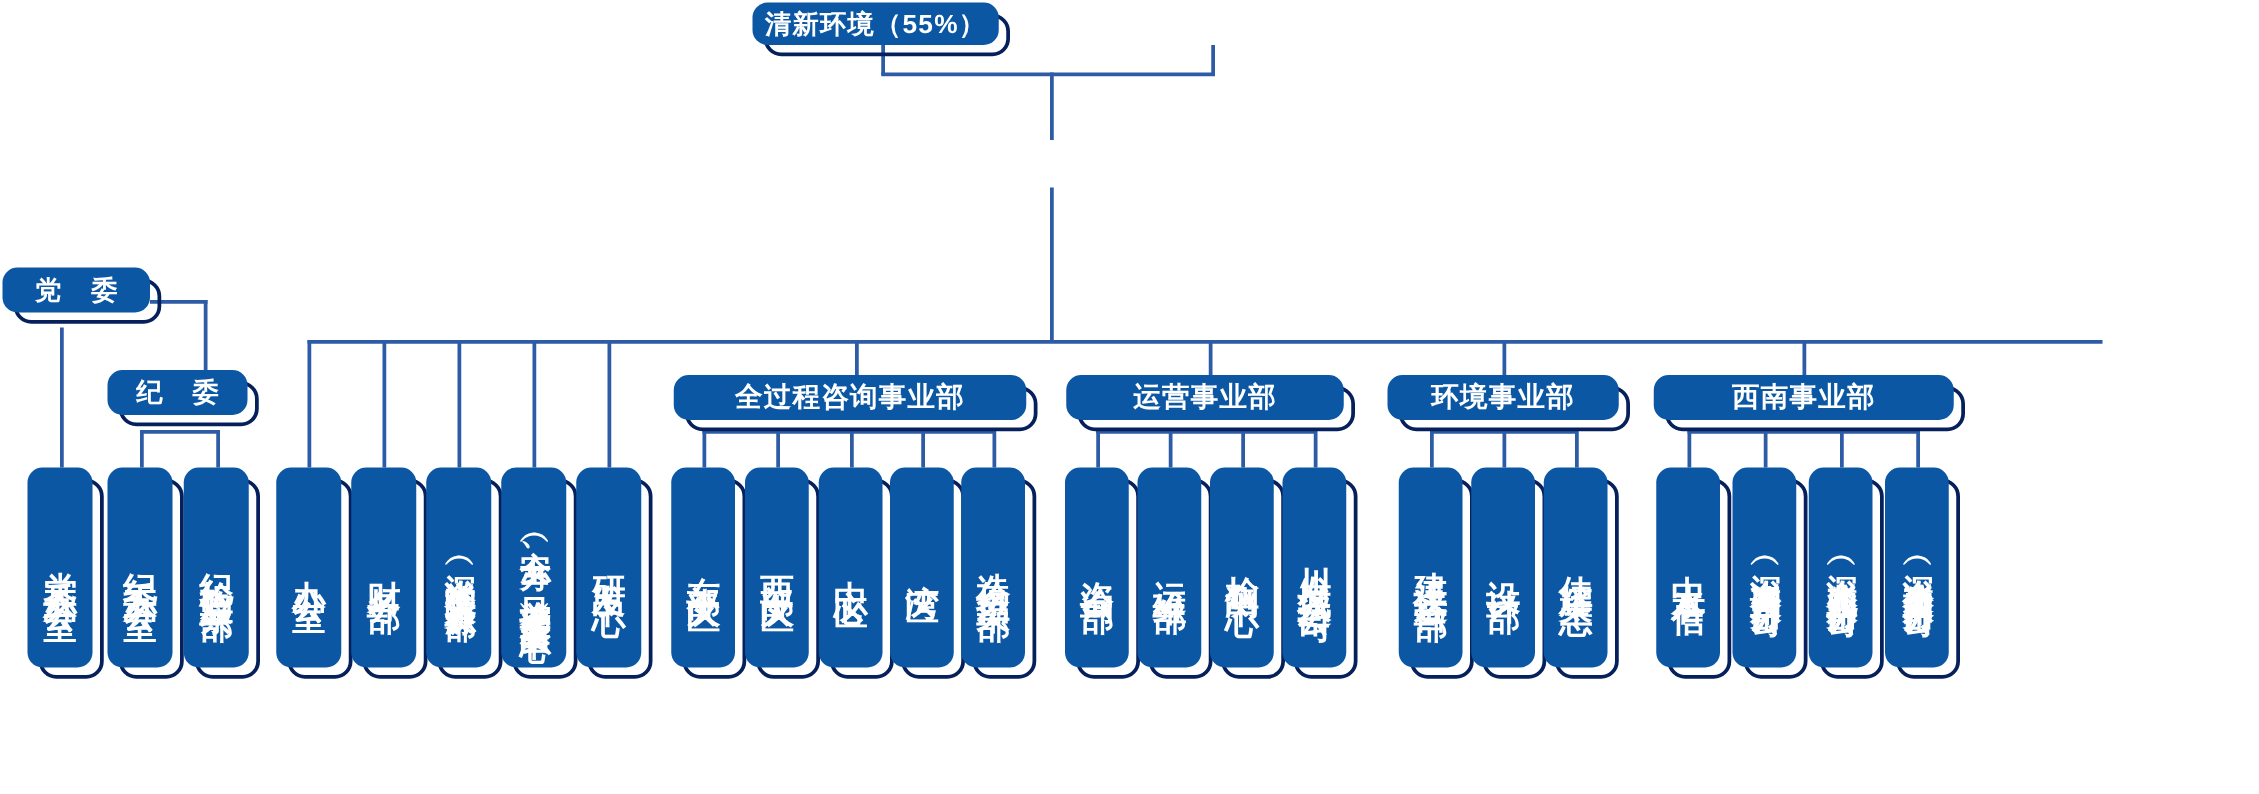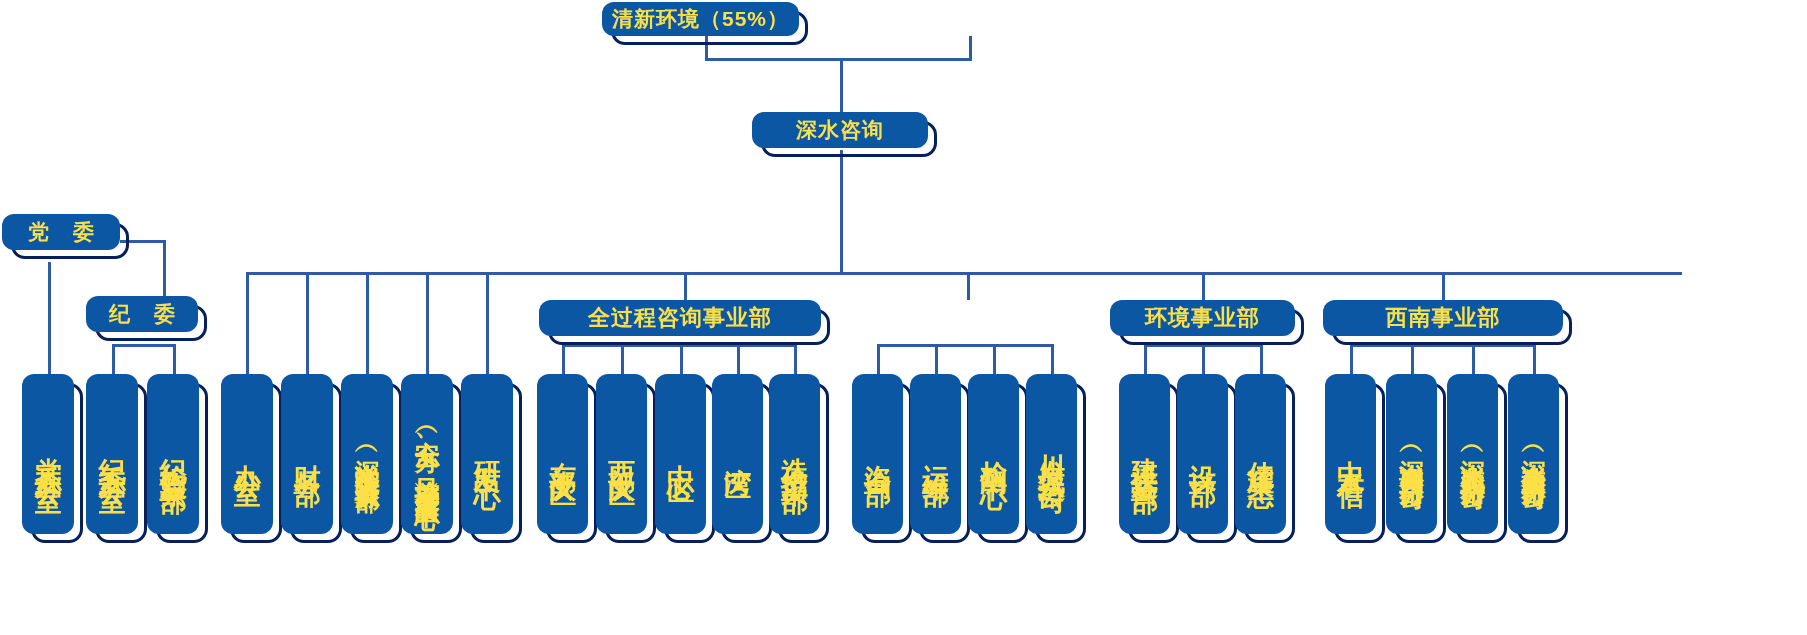--- a/index.html
+++ b/index.html
@@ -16,21 +16,21 @@
   .node{position:absolute;box-sizing:border-box;}
   .node .shadow{
     position:absolute;left:9px;top:9px;right:-9px;bottom:-9px;
     border:3px solid #06205c;border-radius:14px;background:transparent;
     box-sizing:border-box;
   }
   .node .face{
     position:absolute;left:0;top:0;width:100%;height:100%;
     background:#0b57a4;border-radius:12px;box-sizing:border-box;
     display:flex;align-items:center;justify-content:center;
-    color:#fde047;font-weight:bold;overflow:hidden;
+    color:#ffffff;font-weight:bold;overflow:hidden;
   }
 
   
   .hbox .face{font-size:21px;letter-spacing:1px;}
   .hbox.sp .face{letter-spacing:9px;text-indent:9px;}
 
   
   .vbox .face{
     writing-mode:vertical-rl;text-orientation:upright;
     font-size:27px;line-height:1.42;letter-spacing:7px;
@@ -104,24 +104,20 @@
   <div class="ln v" style="left:1350px;top:344px;height:30px;"></div>
   <div class="ln v" style="left:1411px;top:344px;height:30px;"></div>
   <div class="ln v" style="left:1472px;top:344px;height:30px;"></div>
   <div class="ln v" style="left:1533px;top:344px;height:30px;"></div>
 
   <div class="node hbox" style="left:602px;top:2px;width:197px;height:34px;">
     <div class="shadow"></div>
     <div class="face">清新环境（55%）</div>
   </div>
 
-  <div class="node hbox" style="left:752px;top:112px;width:176px;height:36px;">
-    <div class="shadow"></div>
-    <div class="face">深水咨询</div>
-  </div>
 
   <div class="node hbox sp" style="left:2px;top:214px;width:118px;height:36px;">
     <div class="shadow"></div>
     <div class="face">党 委</div>
   </div>
 
   <div class="node hbox sp" style="left:86px;top:296px;width:112px;height:36px;">
     <div class="shadow"></div>
     <div class="face">纪 委</div>
   </div>
@@ -189,20 +185,24 @@
   </div>
   <div class="node vbox" style="left:712px;top:374px;width:51px;height:160px;">
     <div class="shadow"></div>
     <div class="face">湾区</div>
   </div>
   <div class="node vbox" style="left:769px;top:374px;width:51px;height:160px;">
     <div class="shadow"></div>
     <div class="face">造价招采部</div>
   </div>
 
+  <div class="node hbox sect" style="left:853px;top:300px;width:222px;height:36px;">
+    <div class="shadow"></div>
+    <div class="face">运营事业部</div>
+  </div>
   <div class="node vbox" style="left:852px;top:374px;width:51px;height:160px;">
     <div class="shadow"></div>
     <div class="face">咨询部</div>
   </div>
   <div class="node vbox" style="left:910px;top:374px;width:51px;height:160px;">
     <div class="shadow"></div>
     <div class="face">运维部</div>
   </div>
   <div class="node vbox" style="left:968px;top:374px;width:51px;height:160px;">
     <div class="shadow"></div>

